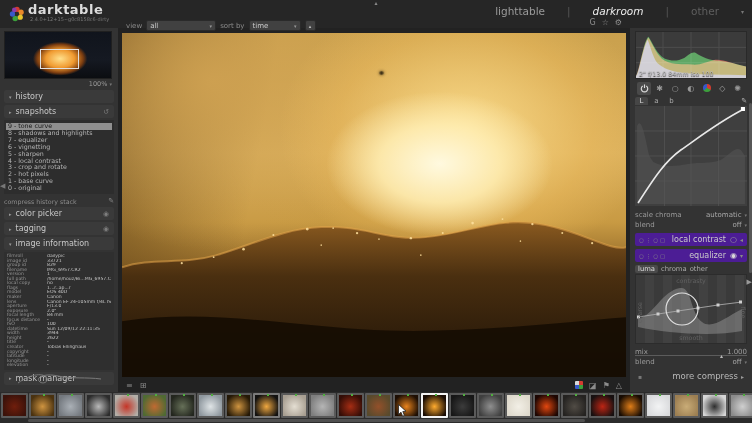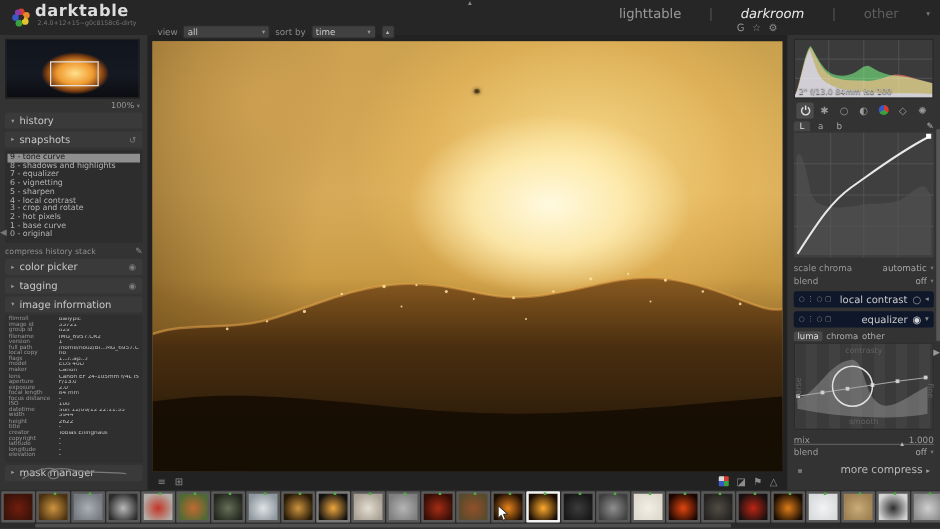--- a/index.html
+++ b/index.html
@@ -77,21 +77,21 @@
   .gtab.active { background:#4a4a4a; border-radius:2px; color:#ddd; }
   .colorwheel { width:8px; height:8px; border-radius:50%; background:conic-gradient(#d43c30 0 33%, #3ca03c 33% 66%, #3858c8 66%); }
   .tc-tabs { display:flex; align-items:center; gap:2px; font-size:7px; height:10px; color:#aaa; }
   .tc-tab { width:13px; text-align:center; border-radius:2px 2px 0 0; }
   .tc-tab.active { background:#464646; color:#ddd; }
   .tc-pen { margin-left:auto; font-size:7px; color:#b5b5b5; }
   .curvebox { width:112px; height:100px; background:#3f3f3f; }
   .kvrow { display:flex; align-items:center; font-size:7px; color:#999; height:10px; }
   .kvrow .val { margin-left:auto; color:#a8a8a8; }
   .kvrow .darr { font-size:5px; color:#777; margin-left:3px; }
-  .mod-head { margin-top:3px; height:13px; background:#0f172a; border-radius:2px; display:flex; align-items:center; padding:0 4px;justify-content:flex-end; }
+  .mod-head { margin-top:3px; height:13px; background:#4c1d95; border-radius:2px; display:flex; align-items:center; padding:0 4px;justify-content:flex-end; }
   .mod-icons { font-size:5.5px; color:#8a8a8a; letter-spacing:2px; }
   .mod-name { margin-left:auto; font-size:8px; color:#cacaca; }
   .mod-power { font-size:8px; margin-left:4px; color:#9a9a9a; }
   .mod-power.on { color:#d8d8d8; }
   .mod-arr { font-size:6px; color:#888; margin-left:3px; }
   .eq-tabs { display:flex; gap:3px; font-size:6.8px; color:#aaa; height:10px; align-items:center; margin-top:2px; }
   .eq-tab.active { background:#4a4a4a; border-radius:2px; padding:0 3px; color:#ddd; }
   .eqgraph { position:relative; width:112px; height:70px; border:1px solid #2c2c2c;
     background:repeating-linear-gradient(90deg,#3a3a3a 0 9px,#414141 9px 18px),
                repeating-linear-gradient(0deg, rgba(0,0,0,.12) 0 8px, rgba(0,0,0,0) 8px 16px), #3c3c3c; }

